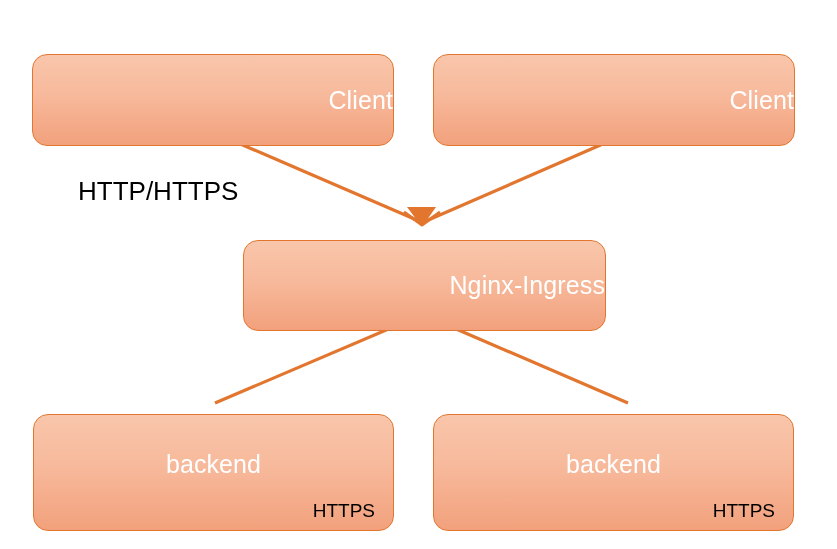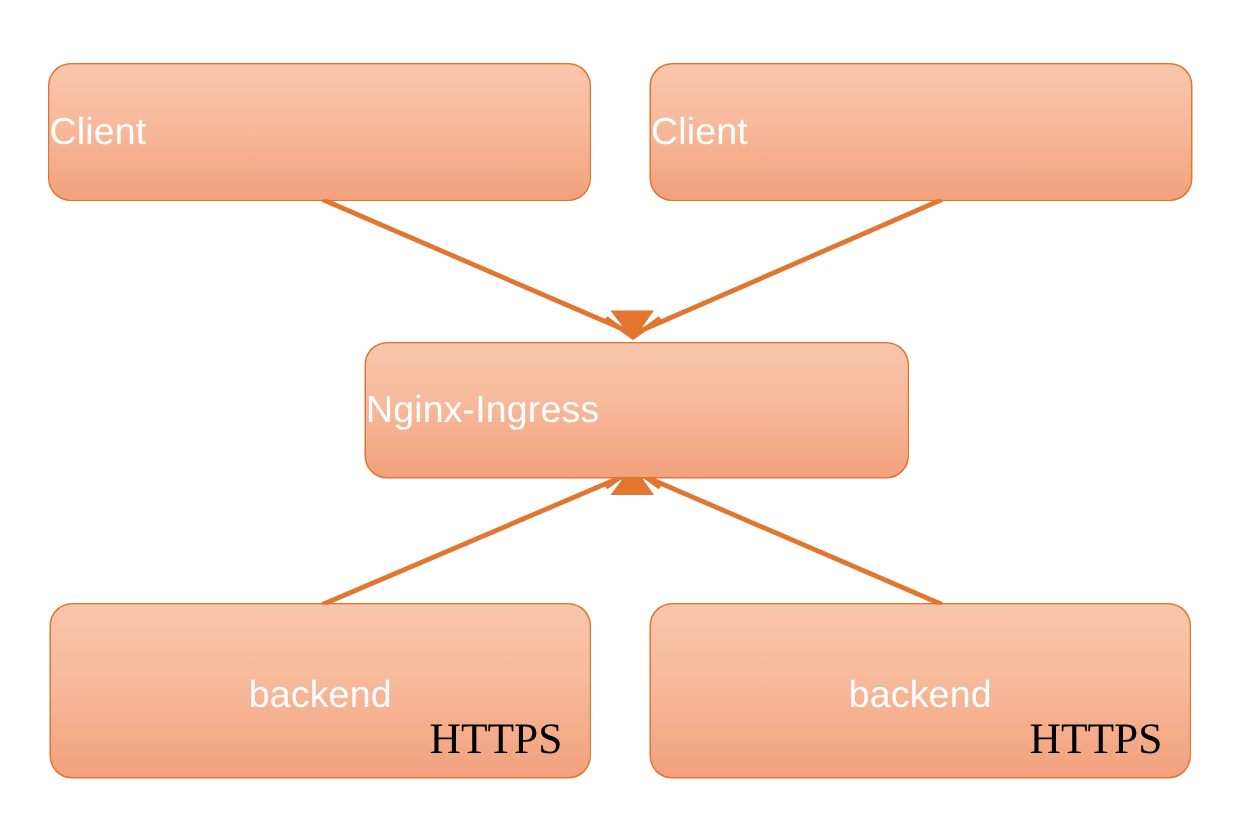--- a/index.html
+++ b/index.html
@@ -26,50 +26,51 @@
     pointer-events: none;
   }
   .node {
     position: absolute;
     box-sizing: border-box;
     border: 1.5px solid #e2762e;
     border-radius: 15px;
     background: linear-gradient(to bottom, #f9c6ab 0%, #f7b99b 45%, #f2a17c 100%);
     display: flex;
     align-items: center;
-    justify-content: flex-start;
+    justify-content: flex-end;
+    margin-top: 12px;
   }
   .node-label {
     color: #ffffff;
     font-size: 25px;
     font-family: "Liberation Sans", sans-serif;
     letter-spacing: 0.1px;
     line-height: 1;
     white-space: nowrap;
   }
   .node-client-left  { left: 32px;  top: 42px;  width: 362px; height: 92px; }
   .node-client-right { left: 433px; top: 42px;  width: 362px; height: 92px; }
   .node-ingress      { left: 243px; top: 228px; width: 363px; height: 91px; }
   .node-backend-left  { left: 33px;  top: 402px; width: 361px; height: 117px; }
   .node-backend-right { left: 433px; top: 402px; width: 361px; height: 117px; }
 
   .node-backend .node-label {
     position: absolute;
     left: 0;
     right: 0;
-    top: 48px;
+    top: 37px;
     text-align: center;
   }
   .proto-badge {
     position: absolute;
     right: 18px;
     bottom: 10px;
     color: #000000;
-    font-size: 29px;
-    font-family: Liberation Serif, serif;
+    font-size: 19px;
+    font-family: Liberation Sans, sans-serif;
     line-height: 1;
     white-space: nowrap;
   }
   .edge-label {
     position: absolute;
     left: 78px;
     top: 178px;
     color: #000000;
     font-size: 26px;
     font-family: "Liberation Sans", sans-serif;
@@ -122,14 +123,15 @@
   <div class="node node-backend node-backend-left">
     <span class="node-label">backend</span>
     <span class="proto-badge">HTTPS</span>
   </div>
 
   <div class="node node-backend node-backend-right">
     <span class="node-label">backend</span>
     <span class="proto-badge">HTTPS</span>
   </div>
 
+  <div class="edge-label">HTTP/HTTPS</div>
 
 </div>
 
 </body></html>

